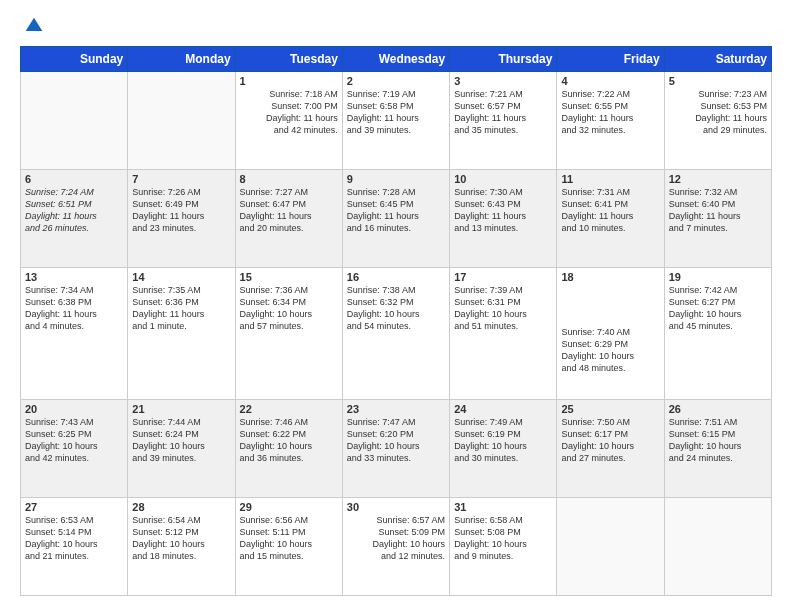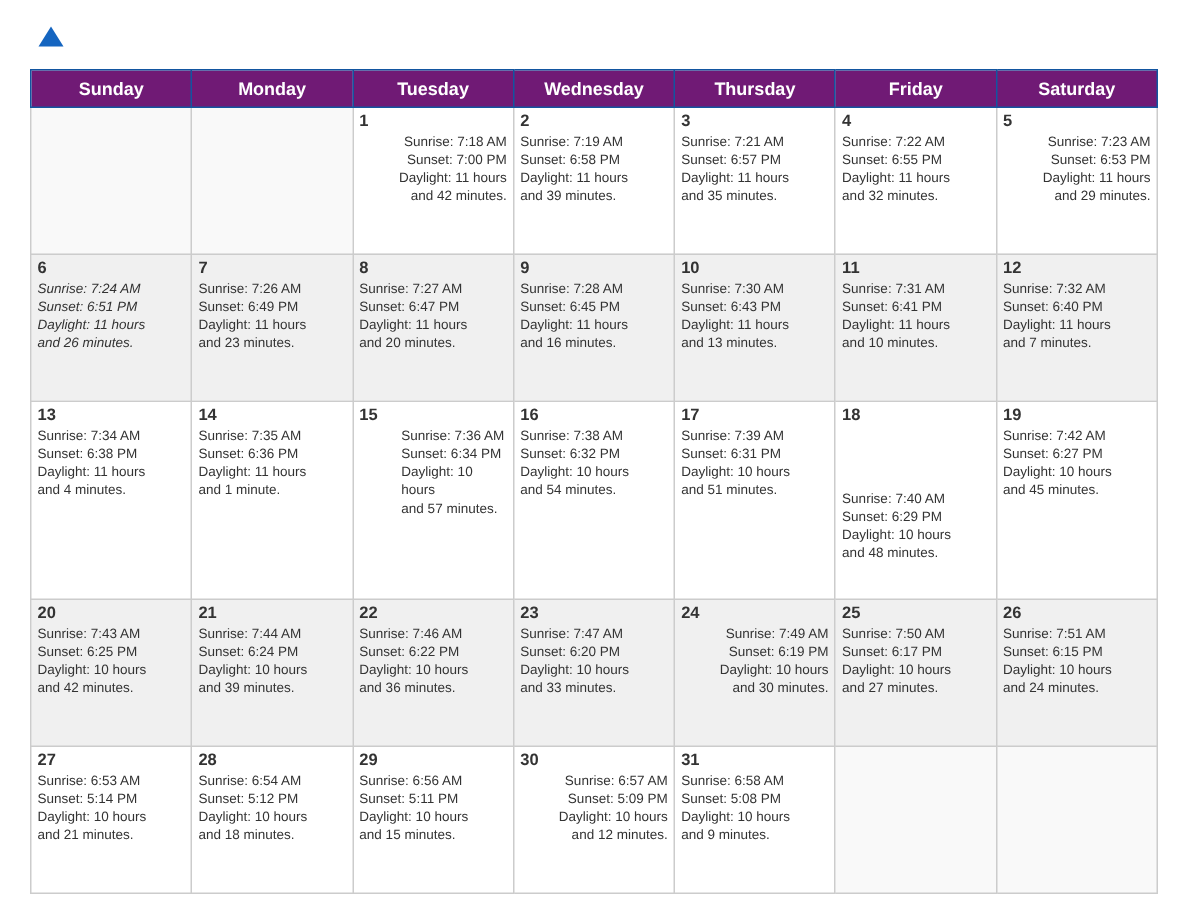--- a/index.html
+++ b/index.html
@@ -62,26 +62,26 @@
       margin-top: 2px;
     }
     .calendar {
       flex: 1;
       border: 1px solid #ccc;
       border-collapse: collapse;
       width: 100%;
       table-layout: fixed;
     }
     .calendar th {
-      background: #701a75;
+      background: #1d4ed8;
       color: #fff;
       font-size: 12px;
       font-weight: bold;
       padding: 5px 4px;
-      text-align: center;
+      text-align: right;
       border: 1px solid #1255a0;
     }
     .calendar td {
       border: 1px solid #ccc;
       vertical-align: top;
       padding: 3px 4px;
       font-size: 9.5px;
       color: #333;
       height: 82px;
       background: #fff;
@@ -238,21 +238,21 @@
           </td>
           <td>
             <span class="day-number">14</span>
             <div class="cell-info" style="white-space: pre-line;">Sunrise: 7:35 AM
 Sunset: 6:36 PM
 Daylight: 11 hours
 and 1 minute.</div>
           </td>
           <td>
             <span class="day-number">15</span>
-            <div class="cell-info" style="white-space: pre-line; margin-left: 28px;">Sunrise: 7:36 AM
+            <div class="cell-info" style="white-space: pre-line;">Sunrise: 7:36 AM
 Sunset: 6:34 PM
 Daylight: 10 hours
 and 57 minutes.</div>
           </td>
           <td>
             <span class="day-number">16</span>
             <div class="cell-info" style="white-space: pre-line;">Sunrise: 7:38 AM
 Sunset: 6:32 PM
 Daylight: 10 hours
 and 54 minutes.</div>
@@ -303,21 +303,21 @@
           </td>
           <td class="shaded">
             <span class="day-number">23</span>
             <div class="cell-info" style="white-space: pre-line;">Sunrise: 7:47 AM
 Sunset: 6:20 PM
 Daylight: 10 hours
 and 33 minutes.</div>
           </td>
           <td class="shaded">
             <span class="day-number">24</span>
-            <div class="cell-info" style="white-space: pre-line; text-align: right;">Sunrise: 7:49 AM
+            <div class="cell-info" style="white-space: pre-line;">Sunrise: 7:49 AM
 Sunset: 6:19 PM
 Daylight: 10 hours
 and 30 minutes.</div>
           </td>
           <td class="shaded">
             <span class="day-number">25</span>
             <div class="cell-info" style="white-space: pre-line;">Sunrise: 7:50 AM
 Sunset: 6:17 PM
 Daylight: 10 hours
 and 27 minutes.</div>

